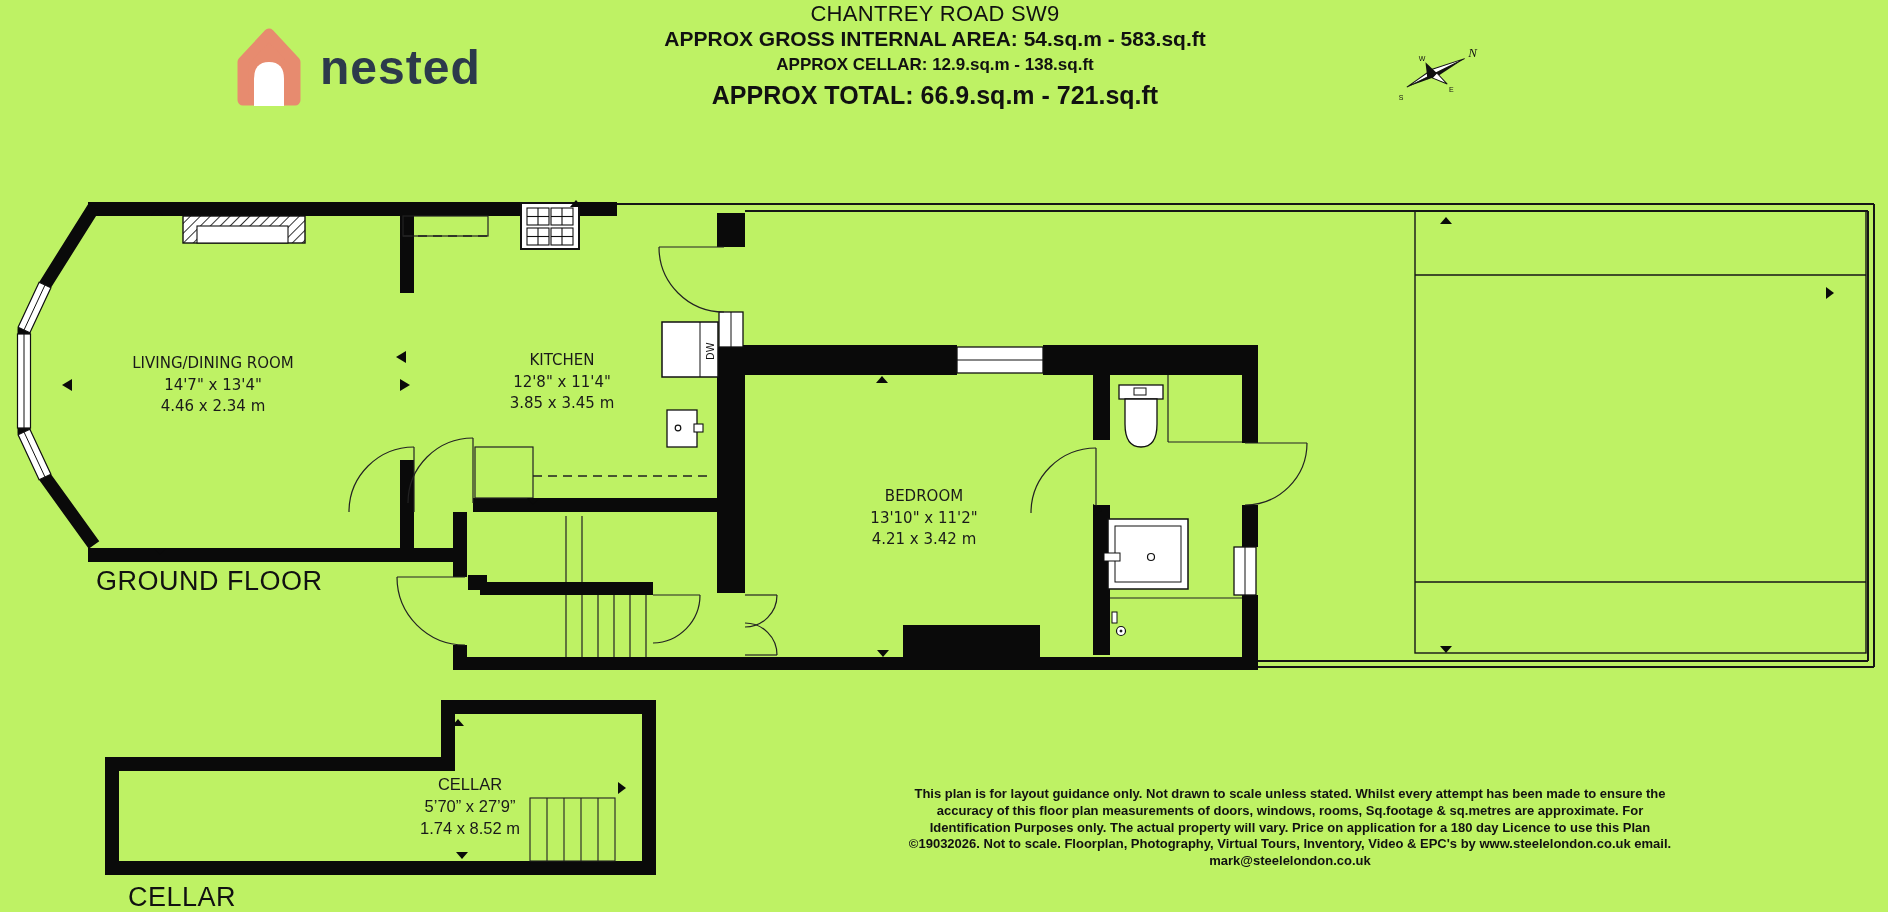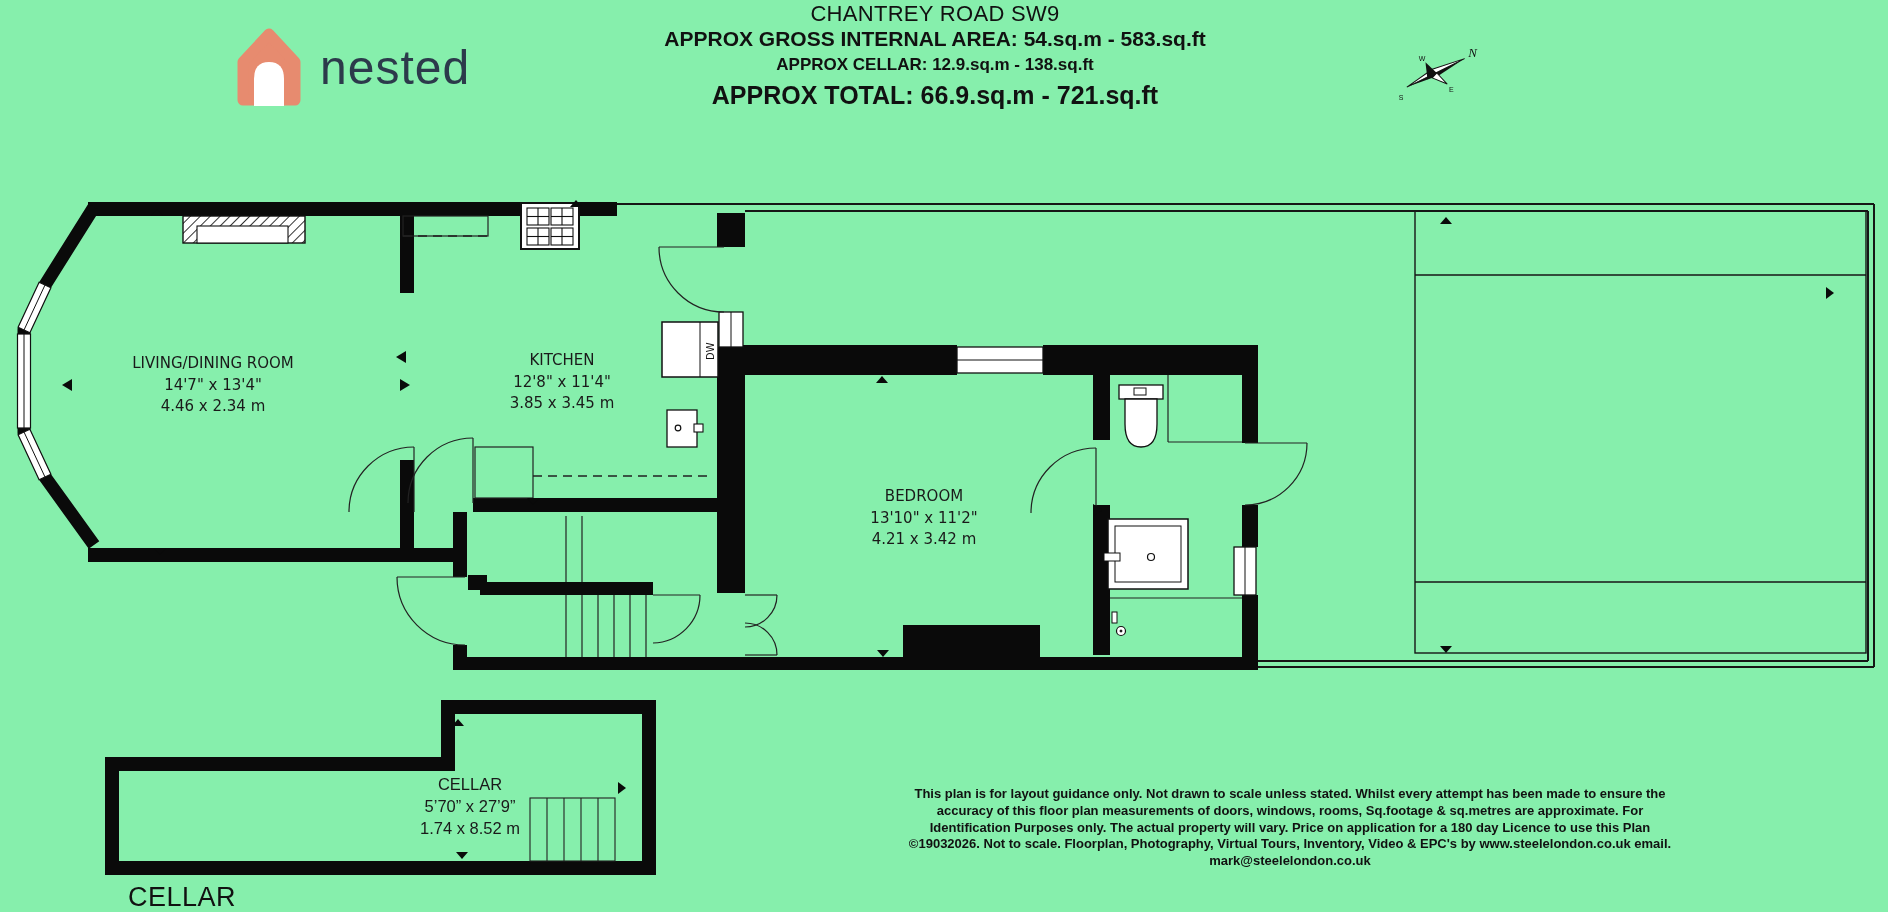--- a/index.html
+++ b/index.html
@@ -1,24 +1,24 @@
 <!DOCTYPE html>
 <html><head>
 <meta charset="utf-8">
 <style>
   html,body{margin:0;padding:0;background:#fff;}
-  #page{position:relative;width:1888px;height:912px;background:#86efac;overflow:hidden;
+  #page{position:relative;width:1888px;height:912px;background:#bef264;overflow:hidden;
         font-family:"Liberation Sans",sans-serif;color:#1a1a1a;}
   #plan-svg{position:absolute;left:0;top:0;z-index:1;}
   .hdr{position:absolute;left:420px;width:1030px;text-align:center;z-index:3;color:#111;}
   .hdr-title{top:1px;font-size:22px;font-weight:400;letter-spacing:.3px;}
   .hdr-gross{top:27px;font-size:21px;font-weight:600;}
   .hdr-cellar{top:55px;font-size:17px;font-weight:600;}
   .hdr-total{top:81px;font-size:25px;font-weight:600;}
-  .logo-text{position:absolute;left:320px;top:40px;font-size:48px;font-weight:400;
+  .logo-text{position:absolute;left:320px;top:40px;font-size:48px;font-weight:700;
              color:#2c3a4b;letter-spacing:1px;z-index:3;}
   .room-label{position:absolute;z-index:2;text-align:center;
               font-family:"DejaVu Sans",sans-serif;font-size:15px;line-height:21.5px;color:#1a1a1a;}
   .room-label .rname{white-space:nowrap;}
   .cellar-room{font-family:"Liberation Sans",sans-serif;font-size:16.5px;line-height:22px;}
   .floor-label{position:absolute;z-index:2;font-size:27px;font-weight:400;color:#111;letter-spacing:.5px;}
   .disclaimer{position:absolute;left:905px;top:786px;width:770px;z-index:2;text-align:center;
               font-size:13px;font-weight:700;line-height:16.8px;color:#111;}
 </style>
 </head>
@@ -47,20 +47,21 @@
     <div class="rname">BEDROOM</div>
     <div>13'10" x 11'2"</div>
     <div>4.21 x 3.42 m</div>
   </div>
   <div class="room-label cellar-room" style="left:370px;top:773px;width:200px;">
     <div class="rname">CELLAR</div>
     <div>5’70” x 27’9”</div>
     <div>1.74 x 8.52 m</div>
   </div>
 
+  <div class="floor-label" style="left:96px;top:566px;">GROUND FLOOR</div>
   <div class="floor-label" style="left:128px;top:882px;">CELLAR</div>
 
   <div class="disclaimer">This plan is for layout guidance only. Not drawn to scale unless stated. Whilst every attempt has been made to ensure the accuracy of this floor plan measurements of doors, windows, rooms, Sq.footage &amp; sq.metres are approximate. For Identification Purposes only. The actual property will vary. Price on application for a 180 day Licence to use this Plan ©19032026. Not to scale. Floorplan, Photography, Virtual Tours, Inventory, Video &amp; EPC's by www.steelelondon.co.uk  email. mark@steelelondon.co.uk</div>
 
   <svg id="plan-svg" width="1888" height="912" viewBox="0 0 1888 912">
     <defs>
       <pattern id="hatch" width="7" height="7" patternUnits="userSpaceOnUse" patternTransform="rotate(45)">
         <rect width="7" height="7" fill="#fff"></rect>
         <line x1="0" y1="0" x2="0" y2="7" stroke="#1a1a1a" stroke-width="1.8"></line>
       </pattern>

